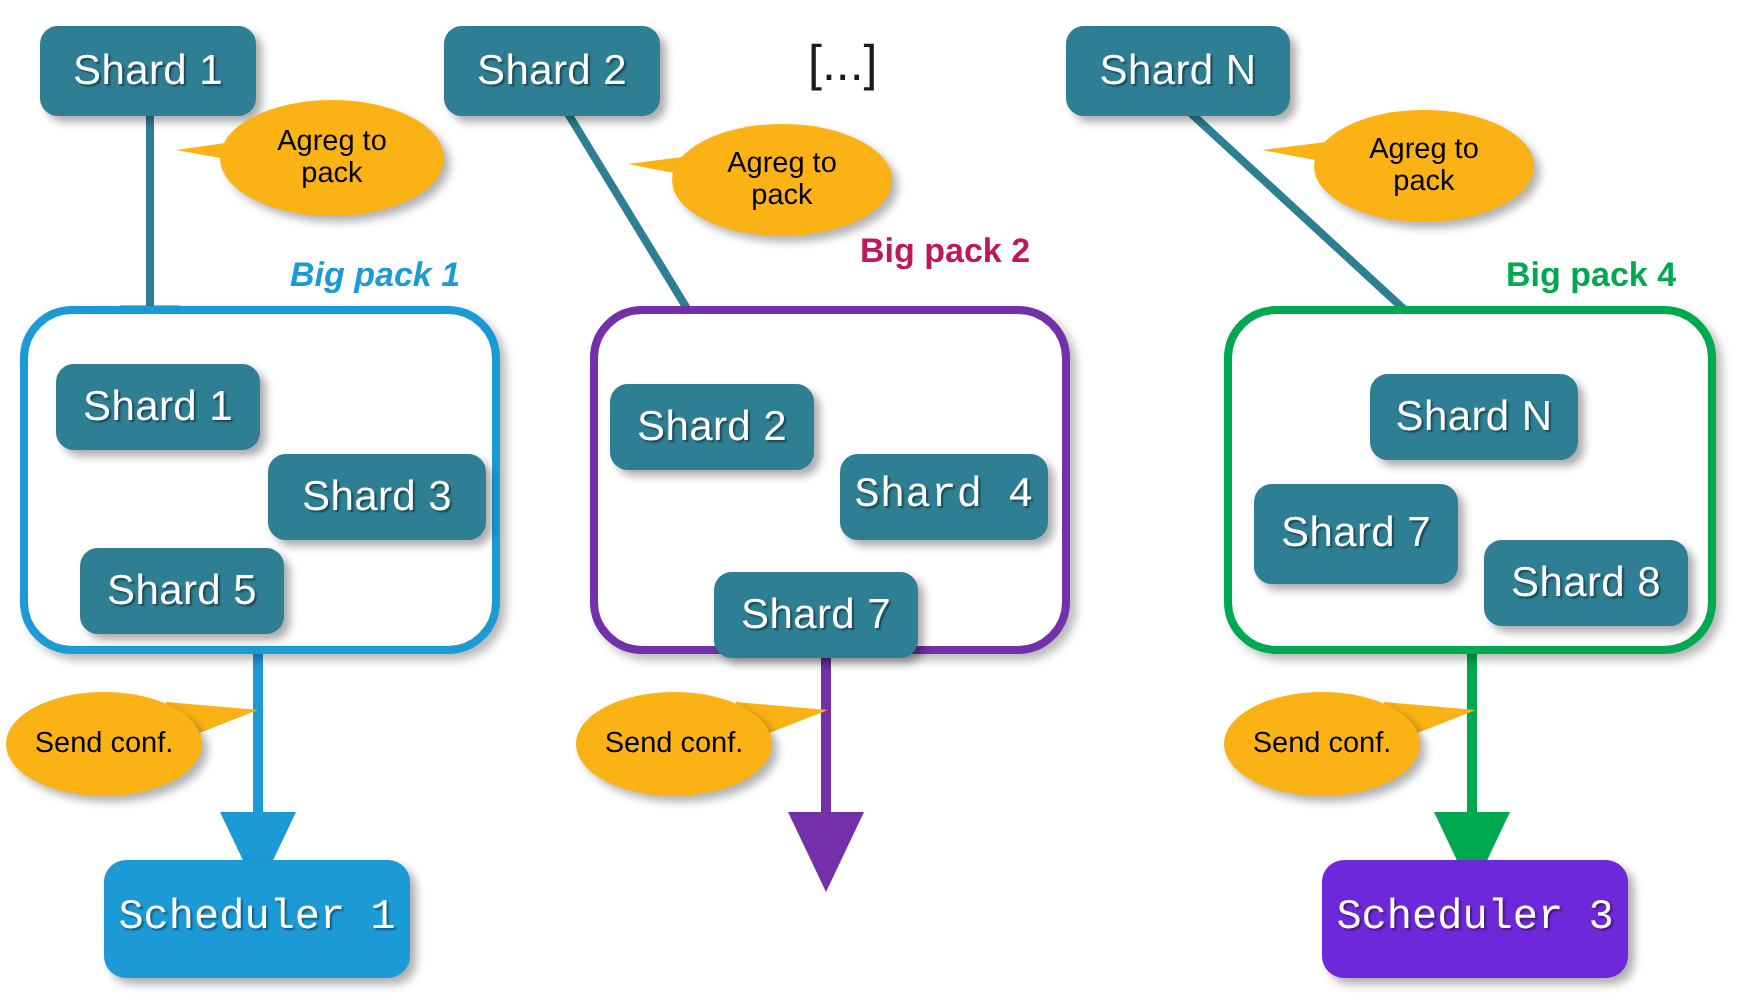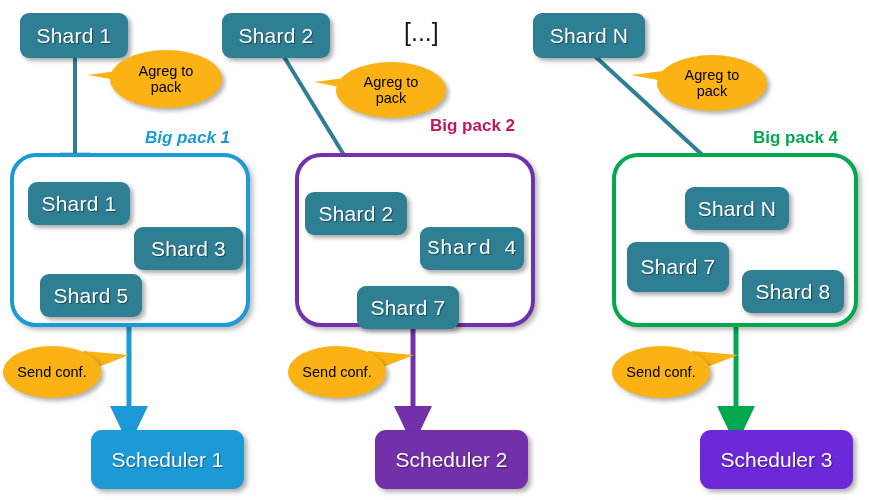--- a/index.html
+++ b/index.html
@@ -64,29 +64,28 @@
     white-space: nowrap;
     z-index: 6;
   }
 
   
   .scheduler-box {
     position: absolute;
     border-radius: 11px;
     color: #ffffff;
     font-size: 21px;
-    font-family: Liberation Sans, sans-serif;
+    font-family: Liberation Mono, monospace;
     display: flex;
     align-items: center;
     justify-content: center;
     box-shadow: 3px 3px 5px rgba(0,0,0,0.33);
     text-shadow: 1px 1px 1px rgba(0,0,0,0.40);
     box-sizing: border-box;
     z-index: 5;
-    margin-left: 39px;
   }
 
   
   .callout {
     position: absolute;
     z-index: 8;
   }
   .callout .bubble {
     position: absolute;
     left: 0;
@@ -252,21 +251,18 @@
   <div class="callout" style="left:612px; top:346px; width:98px; height:52px;">
     <div class="tail" style="left:80px; top:5px; border-top:4px solid transparent; border-bottom:18px solid transparent; border-left:46px solid #fbb215;"></div>
     <div class="bubble"></div>
     <div class="callout-text">Send conf.</div>
   </div>
 
   <div class="scheduler-box" style="left:52px; top:430px; width:153px; height:59px; background:#1b9ad6;">
     <span>Scheduler 1</span>
   </div>
 
-  <div class="scheduler-box" style="left:336px; top:430px; width:153px; height:59px; background:#7330a8;">
-    <span>Scheduler 2</span>
-  </div>
 
   <div class="scheduler-box" style="left:661px; top:430px; width:153px; height:59px; background:#6d28d9;">
     <span>Scheduler 3</span>
   </div>
 
 </div>
 
 </body></html>

